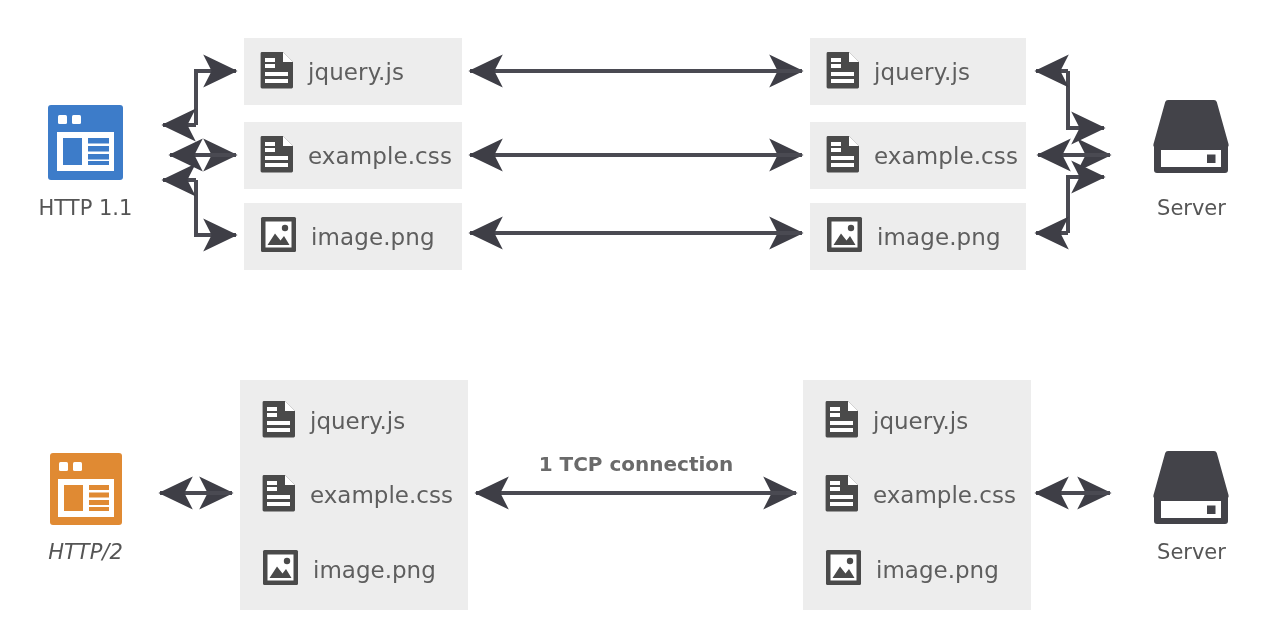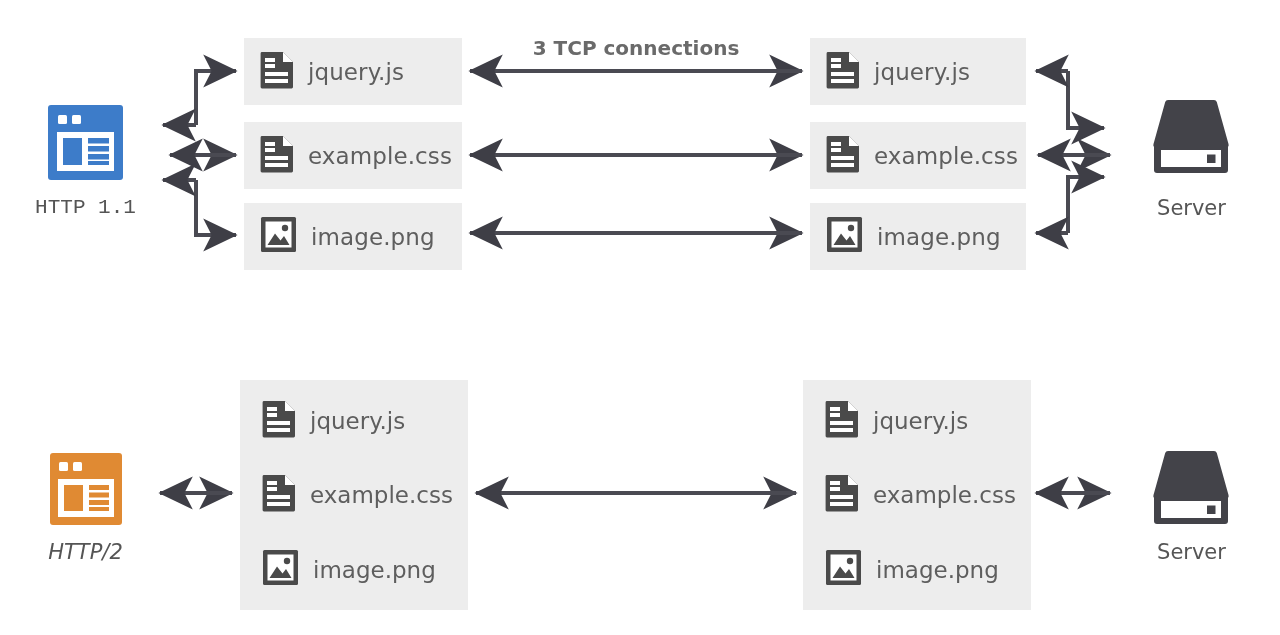--- a/index.html
+++ b/index.html
@@ -180,21 +180,21 @@
       <rect x="10" y="10" width="9" height="9" rx="1.5" fill="#ffffff"></rect>
       <rect x="24" y="10" width="9" height="9" rx="1.5" fill="#ffffff"></rect>
       <rect x="9" y="27" width="57" height="39" fill="#ffffff"></rect>
       <rect x="15" y="33" width="19" height="27" fill="#3d7cc9"></rect>
       <rect x="40" y="33" width="21" height="5.5" fill="#3d7cc9"></rect>
       <rect x="40" y="41" width="21" height="5.5" fill="#3d7cc9"></rect>
       <rect x="40" y="49" width="21" height="5.5" fill="#3d7cc9"></rect>
       <rect x="40" y="56" width="21" height="4" fill="#3d7cc9"></rect>
     </svg>
   </div>
-  <div class="endpoint-label" style="left:18px; top:196px; width:135px;font-family:Liberation Mono, monospace;">HTTP 1.1</div>
+  <div class="endpoint-label" style="left:18px; top:196px; width:135px;">HTTP 1.1</div>
 
   <div class="filebox" style="left:244px; top:38px; width:218px; height:67px; padding-left:16px;">
     <span class="icon-doc">
       <svg width="34" height="38" viewBox="0 0 34 38" xmlns="http://www.w3.org/2000/svg">
         <path d="M2,1 H23 L33,11 V36 A1.4,1.4 0 0 1 31.6,37.4 H2 A1.4,1.4 0 0 1 0.6,36 V2.4 A1.4,1.4 0 0 1 2,1 Z" fill="#4a4a4a"></path>
         <path d="M23,1 L33,11 H23 Z" fill="#ffffff"></path>
         <rect x="5" y="7" width="10" height="4" fill="#ffffff"></rect>
         <rect x="5" y="13" width="10" height="4" fill="#ffffff"></rect>
         <rect x="5" y="21" width="23" height="4" fill="#ffffff"></rect>
         <rect x="5" y="28" width="23" height="4" fill="#ffffff"></rect>
@@ -225,21 +225,20 @@
         <rect x="1" y="1" width="35" height="35" rx="1.5" fill="#4a4a4a"></rect>
         <rect x="5.5" y="5.5" width="26" height="26" fill="#ffffff"></rect>
         <circle cx="25" cy="12" r="3.2" fill="#4a4a4a"></circle>
         <path d="M7.5,29 L15,17.5 L20.5,24.5 L24,20 L29.5,29 Z" fill="#4a4a4a"></path>
       </svg>
     </span>
     <span class="icon-gap"></span>
     <span class="fname">image.png</span>
   </div>
 
-  <div class="conn-label" style="left:486px; top:36px; width:300px;">3 TCP connections</div>
 
   <div class="filebox" style="left:810px; top:38px; width:216px; height:67px; padding-left:16px;">
     <span class="icon-doc">
       <svg width="34" height="38" viewBox="0 0 34 38" xmlns="http://www.w3.org/2000/svg">
         <path d="M2,1 H23 L33,11 V36 A1.4,1.4 0 0 1 31.6,37.4 H2 A1.4,1.4 0 0 1 0.6,36 V2.4 A1.4,1.4 0 0 1 2,1 Z" fill="#4a4a4a"></path>
         <path d="M23,1 L33,11 H23 Z" fill="#ffffff"></path>
         <rect x="5" y="7" width="10" height="4" fill="#ffffff"></rect>
         <rect x="5" y="13" width="10" height="4" fill="#ffffff"></rect>
         <rect x="5" y="21" width="23" height="4" fill="#ffffff"></rect>
         <rect x="5" y="28" width="23" height="4" fill="#ffffff"></rect>
@@ -339,20 +338,21 @@
           <rect x="5.5" y="5.5" width="26" height="26" fill="#ffffff"></rect>
           <circle cx="25" cy="12" r="3.2" fill="#4a4a4a"></circle>
           <path d="M7.5,29 L15,17.5 L20.5,24.5 L24,20 L29.5,29 Z" fill="#4a4a4a"></path>
         </svg>
       </span>
       <span class="icon-gap"></span>
       <span class="fname">image.png</span>
     </div>
   </div>
 
+  <div class="conn-label" style="left:486px; top:452px; width:300px;">1 TCP connection</div>
 
   <div class="groupbox" style="left:803px; top:380px; width:228px; height:230px;">
     <div class="grow" style="top:20px;">
       <span class="icon-doc">
         <svg width="34" height="38" viewBox="0 0 34 38" xmlns="http://www.w3.org/2000/svg">
           <path d="M2,1 H23 L33,11 V36 A1.4,1.4 0 0 1 31.6,37.4 H2 A1.4,1.4 0 0 1 0.6,36 V2.4 A1.4,1.4 0 0 1 2,1 Z" fill="#4a4a4a"></path>
           <path d="M23,1 L33,11 H23 Z" fill="#ffffff"></path>
           <rect x="5" y="7" width="10" height="4" fill="#ffffff"></rect>
           <rect x="5" y="13" width="10" height="4" fill="#ffffff"></rect>
           <rect x="5" y="21" width="23" height="4" fill="#ffffff"></rect>

